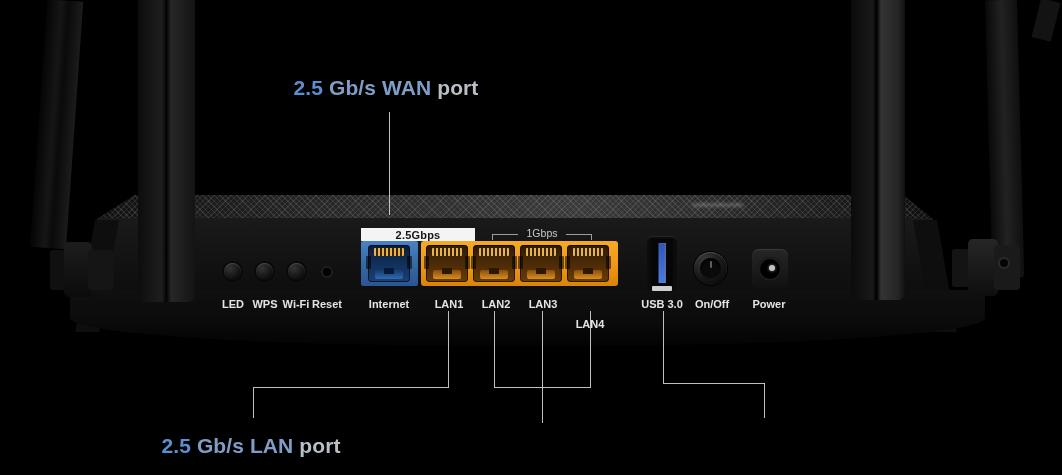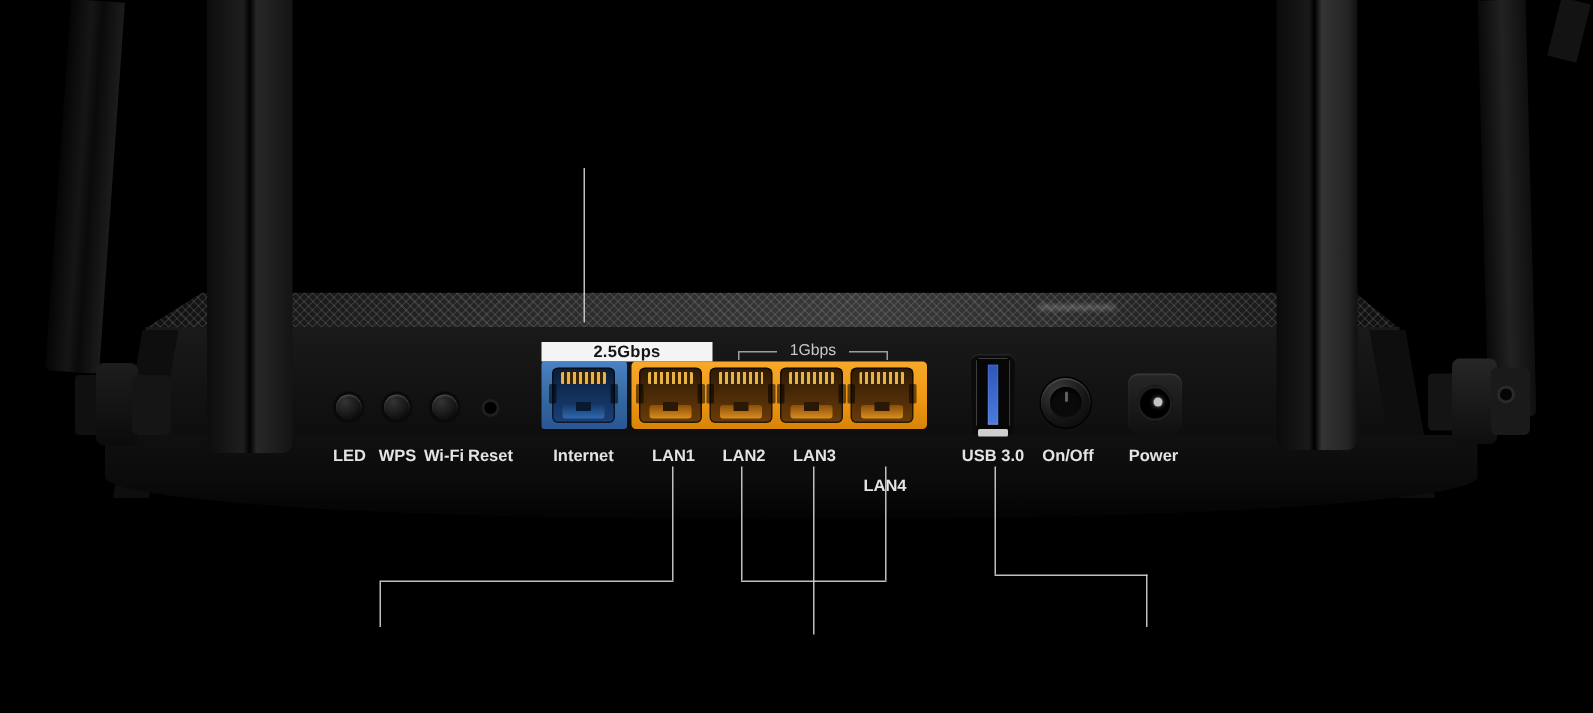--- a/index.html
+++ b/index.html
@@ -221,14 +221,20 @@
   <div class="cl" style="left:253px;top:387px;width:196px;height:1px;"></div>
   <div class="cl" style="left:253px;top:388px;width:1px;height:30px;"></div>
   <div class="cl" style="left:494px;top:311px;width:1px;height:76px;"></div>
   <div class="cl" style="left:590px;top:311px;width:1px;height:76px;"></div>
   <div class="cl" style="left:494px;top:387px;width:97px;height:1px;"></div>
   <div class="cl" style="left:542px;top:311px;width:1px;height:112px;"></div>
   <div class="cl" style="left:663px;top:311px;width:1px;height:72px;"></div>
   <div class="cl" style="left:663px;top:383px;width:102px;height:1px;"></div>
   <div class="cl" style="left:764px;top:383px;width:1px;height:35px;"></div>
 
+  <div class="callout" style="left:386px;top:76px;">
+    <span class="t1">2.5</span><span class="t2"> Gb/s WAN</span><span class="t3"> port</span>
+  </div>
+  <div class="callout" style="left:251px;top:434px;">
+    <span class="t1">2.5</span><span class="t2"> Gb/s LAN</span><span class="t3"> port</span>
+  </div>
 
 </div>
 
 </body></html>

